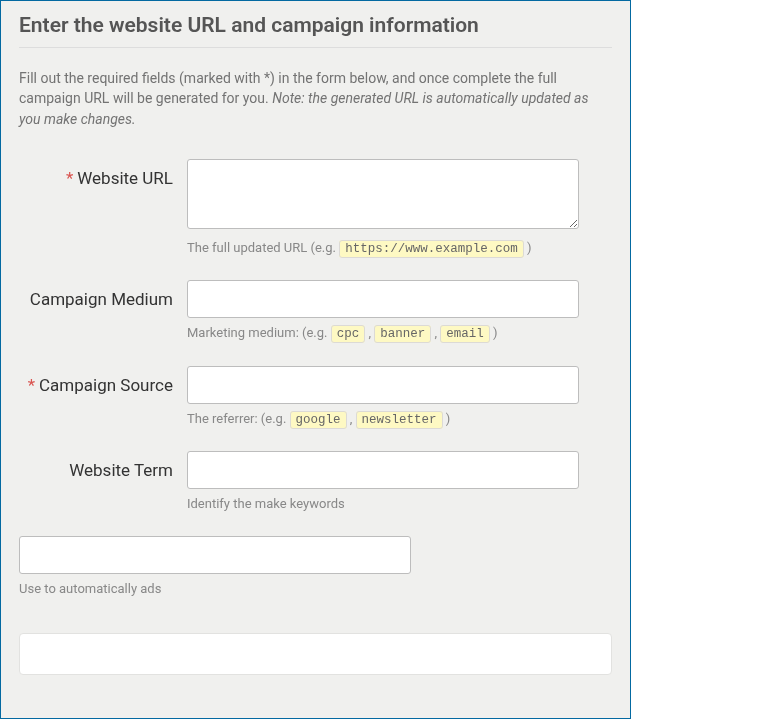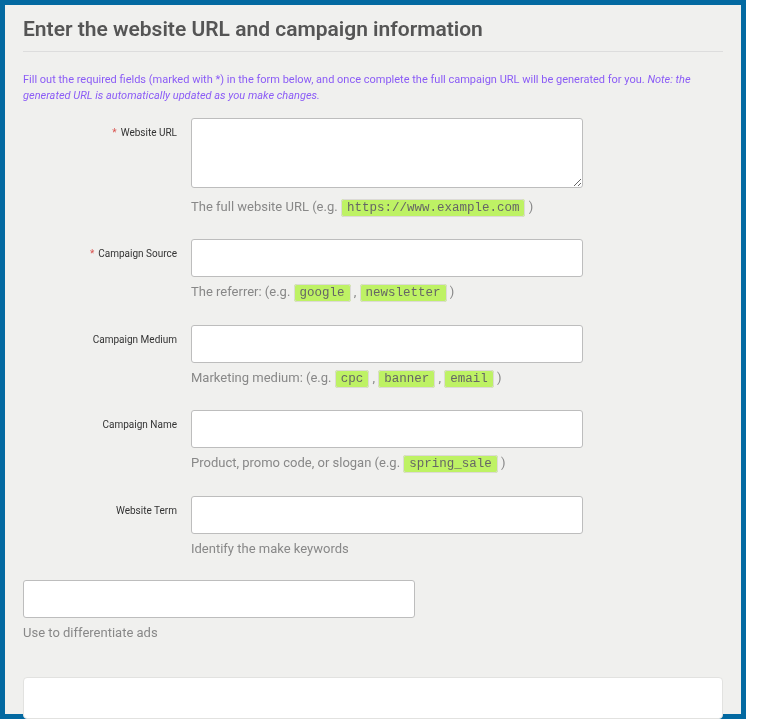--- a/index.html
+++ b/index.html
@@ -10,53 +10,53 @@
     body {
       font-family: -apple-system, BlinkMacSystemFont, "Segoe UI", Roboto, "Helvetica Neue", Arial, sans-serif;
       background: #fff;
       width: 763px;
       height: 719px;
       overflow: hidden;
     }
     .container {
       background: #f0f0ee;
       padding: 12px 18px 18px 18px;
-      border: 5px solid #0369a1;
-      width: 746px;
+      border: 1px solid #0369a1;
+      width: 631px;
       height: 719px;
     }
     h2.heading {
       color: #555;
       font-size: 21px;
       font-weight: 600;
       padding-bottom: 10px;
       border-bottom: 1px solid #ddd;
       margin-bottom: 20px;
     }
     .intro {
-      color: #8b5cf6;
-      font-size: 11px;
+      color: #737373;
+      font-size: 14px;
       line-height: 1.45;
-      margin-bottom: 14px;
+      margin-bottom: 30px;
     }
     .intro em {
       font-style: italic;
     }
     .form-row {
       display: flex;
       align-items: flex-start;
       margin-bottom: 22px;
     }
     .label-col {
       width: 168px;
       flex-shrink: 0;
       text-align: right;
       padding-right: 14px;
       padding-top: 9px;
-      font-size: 10px;
+      font-size: 17px;
       color: #333;
     }
     .label-col .req {
       color: #d9534f;
       margin-right: 4px;
     }
     .input-col {
       flex: 1;
       max-width: 392px;
     }
@@ -82,21 +82,21 @@
       background: #fff;
     }
     .hint {
       color: #888;
       font-size: 13px;
       margin-top: 6px;
       line-height: 1.4;
     }
     .hint code {
       font-family: "SFMono-Regular", Consolas, "Liberation Mono", Menlo, monospace;
-      background: #bef264;
+      background: #fef9c3;
       border: 1px solid #dcdad6;
       border-radius: 3px;
       padding: 1px 5px;
       font-size: 12.5px;
       color: #666;
     }
     .result-box {
       background: #fff;
       border: 1px solid #e2e2e0;
       border-radius: 4px;
@@ -118,75 +118,64 @@
     <span>Fill out the required fields (marked with *) in the form below, and once complete the full campaign URL will be generated for you. </span><em>Note: the generated URL is automatically updated as you make changes.</em>
   </p>
 
   <div class="form-row">
     <div class="label-col">
       <span class="req">*</span><span>Website URL</span>
     </div>
     <div class="input-col">
       <textarea class="field" style=""></textarea>
       <div class="hint">
-        <span>The full website URL (e.g. </span><code>https://www.example.com</code><span> )</span>
-      </div>
-    </div>
-  </div>
-
-  <div class="form-row">
-    <div class="label-col">
-      <span class="req">*</span><span>Campaign Source</span>
-    </div>
-    <div class="input-col">
-      <input type="text" class="field" value="" style="">
-      <div class="hint">
-        <span>The referrer: (e.g. </span><code>google</code><span> , </span><code>newsletter</code><span> )</span>
+        <span>The full updated URL (e.g. </span><code>https://www.example.com</code><span> )</span>
       </div>
     </div>
   </div>
 
   <div class="form-row">
     <div class="label-col">
       <span>Campaign Medium</span>
     </div>
     <div class="input-col">
       <input type="text" class="field" value="" style="">
       <div class="hint">
         <span>Marketing medium: (e.g. </span><code>cpc</code><span> , </span><code>banner</code><span> , </span><code>email</code><span> )</span>
       </div>
     </div>
   </div>
 
   <div class="form-row">
     <div class="label-col">
-      <span>Campaign Name</span>
+      <span class="req">*</span><span>Campaign Source</span>
     </div>
     <div class="input-col">
       <input type="text" class="field" value="" style="">
       <div class="hint">
-        <span>Product, promo code, or slogan (e.g. </span><code>spring_sale</code><span> )</span>
+        <span>The referrer: (e.g. </span><code>google</code><span> , </span><code>newsletter</code><span> )</span>
       </div>
     </div>
   </div>
+
 
   <div class="form-row">
     <div class="label-col">
       <span>Website Term</span>
     </div>
     <div class="input-col">
       <input type="text" class="field" value="" style="">
       <div class="hint">Identify the make keywords</div>
     </div>
   </div>
 
   <div class="form-row">
     <div class="input-col">
       <input type="text" class="field" value="" style="">
-      <div class="hint">Use to differentiate ads</div>
+      <div class="hint">Use to automatically ads</div>
     </div>
   </div>
 
   <div class="result-box">
     
     
   </div>
 
 </div>
 

